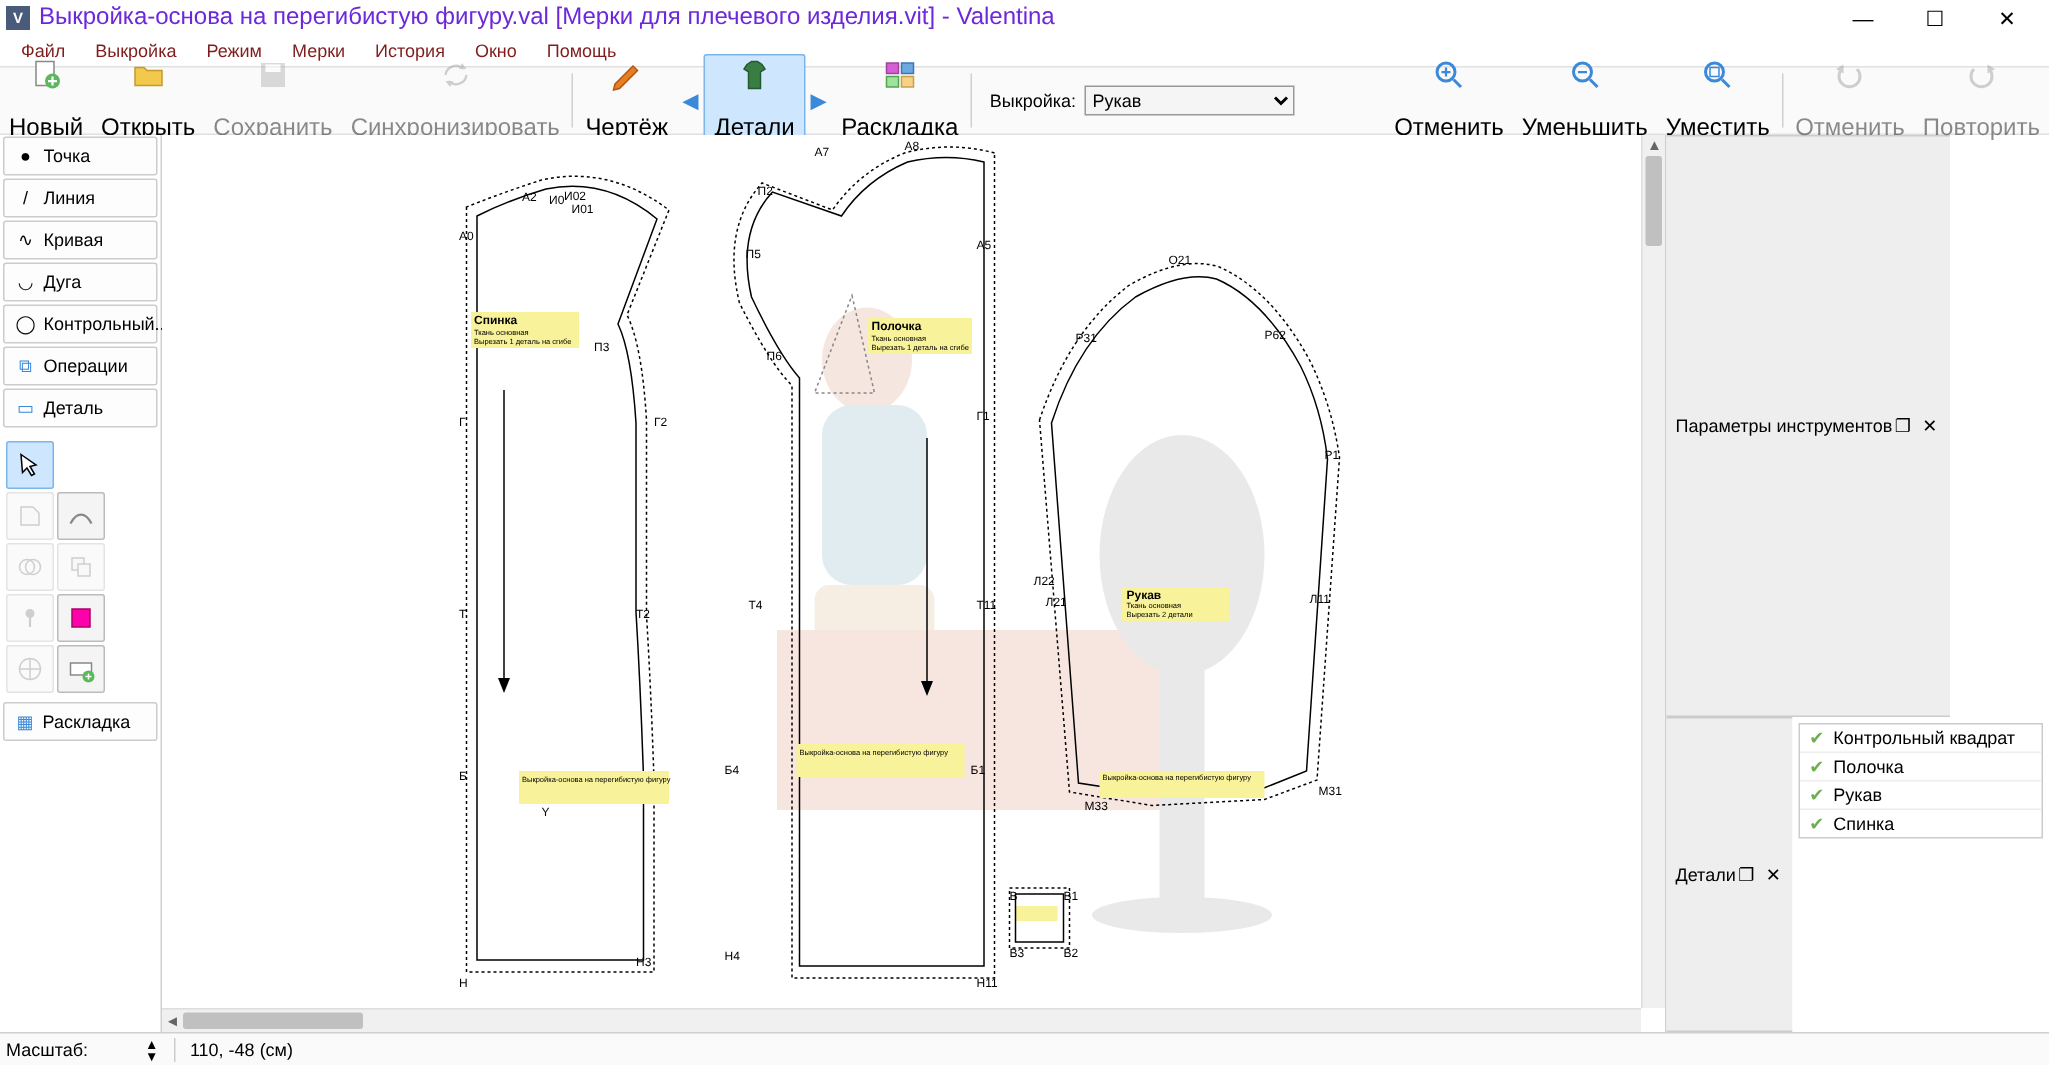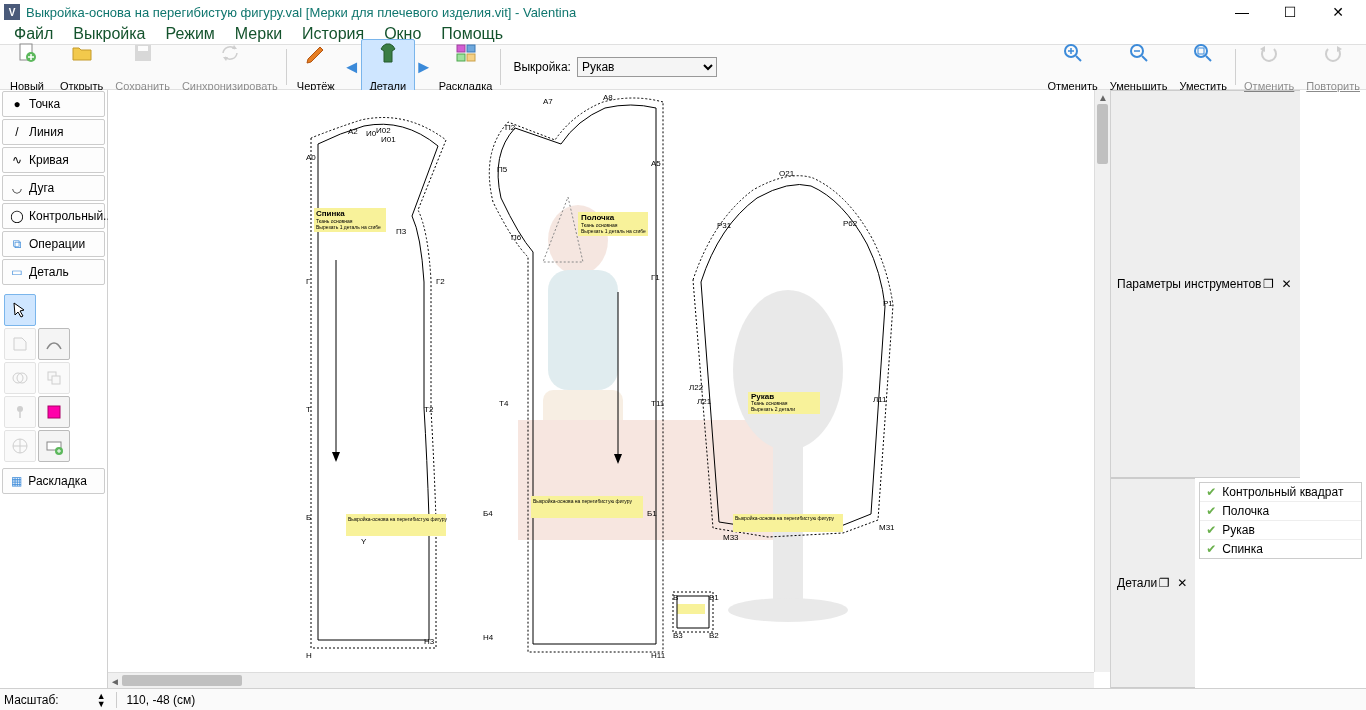--- a/index.html
+++ b/index.html
@@ -1,37 +1,37 @@
 <!DOCTYPE html>
 <html><head>
 <meta charset="utf-8">
 <style>
 * { margin: 0; padding: 0; box-sizing: border-box; font-family: "Segoe UI", Tahoma, sans-serif; }
 body { width: 1366px; height: 710px; background: #fff; overflow: hidden; font-size: 12px; color: #000; }
 
 
 .titlebar { height: 24px; background: #fff; display: flex; align-items: center; padding: 0 4px; border-bottom: 0; }
 .titlebar .app-icon { width: 16px; height: 16px; background: #4a5a7a; color: #fff; display: flex; align-items: center; justify-content: center; font-size: 10px; font-weight: bold; margin-right: 6px; }
-.titlebar .title { flex: 1; font-size: 13px; color: #0f766e; }
+.titlebar .title { flex: 1; font-size: 16px; color: #6d28d9; }
 .titlebar .win-controls { display: flex; gap: 0; }
 .titlebar .win-controls span { width: 48px; height: 24px; display: flex; align-items: center; justify-content: center; font-size: 14px; cursor: default; }
 
 
 .menubar { height: 20px; display: flex; align-items: center; padding: 0 4px; gap: 0; }
-.menubar .menu-item { padding: 2px 10px; font-size: 16px; color: #14532d; cursor: default; }
+.menubar .menu-item { padding: 2px 10px; font-size: 12px; color: #7f1d1d; cursor: default; }
 
 
 .toolbar { height: 46px; display: flex; align-items: stretch; border-top: 1px solid #e0e0e0; border-bottom: 1px solid #e0e0e0; background: #fafafa; }
 .toolbar .tb-group { display: flex; align-items: stretch; }
 .toolbar .tb-sep { width: 1px; background: #d0d0d0; margin: 4px 2px; }
 .toolbar .tb-btn { display: flex; flex-direction: column; align-items: center; justify-content: center; min-width: 54px; padding: 2px 6px; cursor: default; }
 .toolbar .tb-btn.disabled { opacity: 0.45; }
 .toolbar .tb-btn.active { background: #cfe6ff; border: 1px solid #7ab5eb; border-radius: 2px; }
 .toolbar .tb-icon { width: 22px; height: 22px; display: flex; align-items: center; justify-content: center; }
-.toolbar .tb-label { font-size: 11px; margin-top: 16px; color: #000; white-space: nowrap; text-decoration: underline; }
+.toolbar .tb-label { font-size: 16px; margin-top: 16px; color: #000; white-space: nowrap; }
 .toolbar .pattern-sel { display: flex; align-items: center; gap: 6px; padding: 0 10px; }
 .toolbar .pattern-sel select { width: 140px; font-size: 12px; height: 20px; border: 1px solid #999; background: #f5f5f5; }
 .toolbar .spacer { flex: 1; }
 .toolbar .mode-group { display:flex; align-items:center; }
 .toolbar .arrow { width:18px; display:flex; align-items:center; justify-content:center; color:#3b8ad9; font-size:18px; }
 
 
 .main { display: flex; height: calc(710px - 24px - 20px - 46px - 22px); }
 .sidebar-left { width: 108px; background: #fff; border-right: 1px solid #d0d0d0; display: flex; flex-direction: column; }
 .tool-cat { display: flex; align-items: center; gap: 6px; padding: 5px 8px; border: 1px solid #ccc; margin: 1px 2px; border-radius: 2px; background: #fdfdfd; font-size: 12px; cursor: default; }

